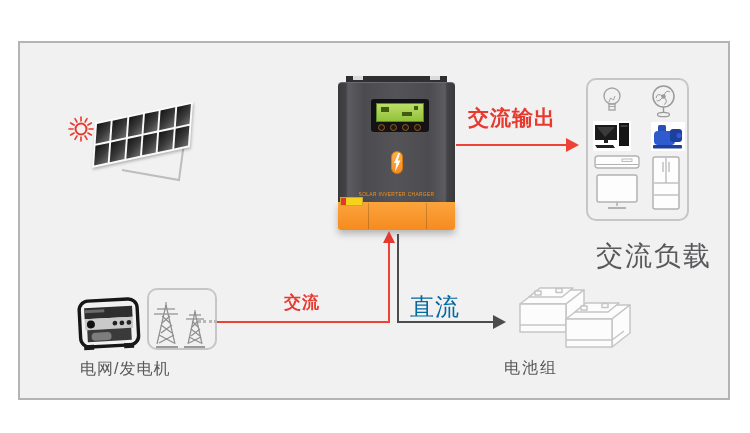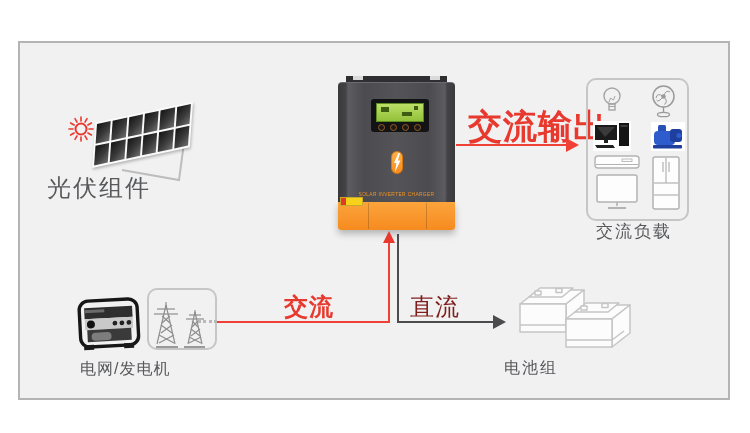--- a/index.html
+++ b/index.html
@@ -7,24 +7,24 @@
           font-family:"Liberation Sans","DejaVu Sans",sans-serif;}
   .abs{position:absolute;}
   
   .panel{left:18px;top:41px;width:712px;height:359px;background:#f1f1f2;
          border:2px solid #b4b4b4;box-sizing:border-box;}
   
   .lbl{color:#58595b;white-space:nowrap;}
   .lbl-pv{left:47px;top:172px;font-size:24px;letter-spacing:2px;}
   .lbl-grid{left:80px;top:359px;font-size:16px;letter-spacing:1px;}
   .lbl-batt{left:504px;top:358px;font-size:16px;letter-spacing:2px;}
-  .lbl-acload{left:596px;top:220px;font-size:17px;letter-spacing:2px;}
-  .lbl-acout{left:468px;top:104px;font-size:34px;font-weight:700;color:#e8392e;letter-spacing:1px;}
-  .lbl-ac{left:284px;top:291px;font-size:24px;font-weight:700;color:#e8392e;letter-spacing:1px;}
-  .lbl-dc{left:410px;top:291px;font-size:24px;color:#7f1d1d;letter-spacing:1px;}
+  .lbl-acload{left:596px;top:238px;font-size:27px;letter-spacing:2px;}
+  .lbl-acout{left:468px;top:104px;font-size:21px;font-weight:700;color:#e8392e;letter-spacing:1px;}
+  .lbl-ac{left:284px;top:291px;font-size:17px;font-weight:700;color:#e8392e;letter-spacing:1px;}
+  .lbl-dc{left:410px;top:291px;font-size:24px;color:#0369a1;letter-spacing:1px;}
   
   .solar-panel{left:92px;top:124px;width:96px;height:40px;padding:2px;
       transform:rotate(-12deg) skewX(-16deg);transform-origin:left bottom;
       display:grid;grid-template-columns:repeat(6,1fr);grid-template-rows:repeat(2,1fr);
       gap:2px;background:#fafafa;box-shadow:1px 2px 3px rgba(0,0,0,.25);}
   .cell{background:linear-gradient(135deg,#141414 0%,#3c3b3b 55%,#6e6c6c 100%);}
   
   .inv-mount{left:346px;top:76px;width:101px;height:8px;background:#2f2f32;}
   .inv-tab{top:76px;width:10px;height:4px;background:#dadada;}
   .inv-body{left:338px;top:82px;width:117px;height:120px;border-radius:4px 4px 0 0;
@@ -100,21 +100,20 @@
       <div class="cell"></div>
     <div class="cell"></div>
       <div class="cell"></div>
     <div class="cell"></div>
       <div class="cell"></div>
     <div class="cell"></div>
       <div class="cell"></div>
     <div class="cell"></div>
       <div class="cell"></div>
   </div>
-  <div class="abs lbl lbl-pv">光伏组件</div>
 
   <div class="abs inv-mount"></div>
   <div class="abs inv-tab" style="left:353px"></div>
   <div class="abs inv-tab" style="left:430px"></div>
   <div class="abs inv-body"></div>
   <div class="abs inv-bezel"></div>
   <div class="abs inv-screen"></div>
   <div class="abs scr-px px1"></div>
   <div class="abs scr-px px2"></div>
   <div class="abs scr-px px3"></div>

